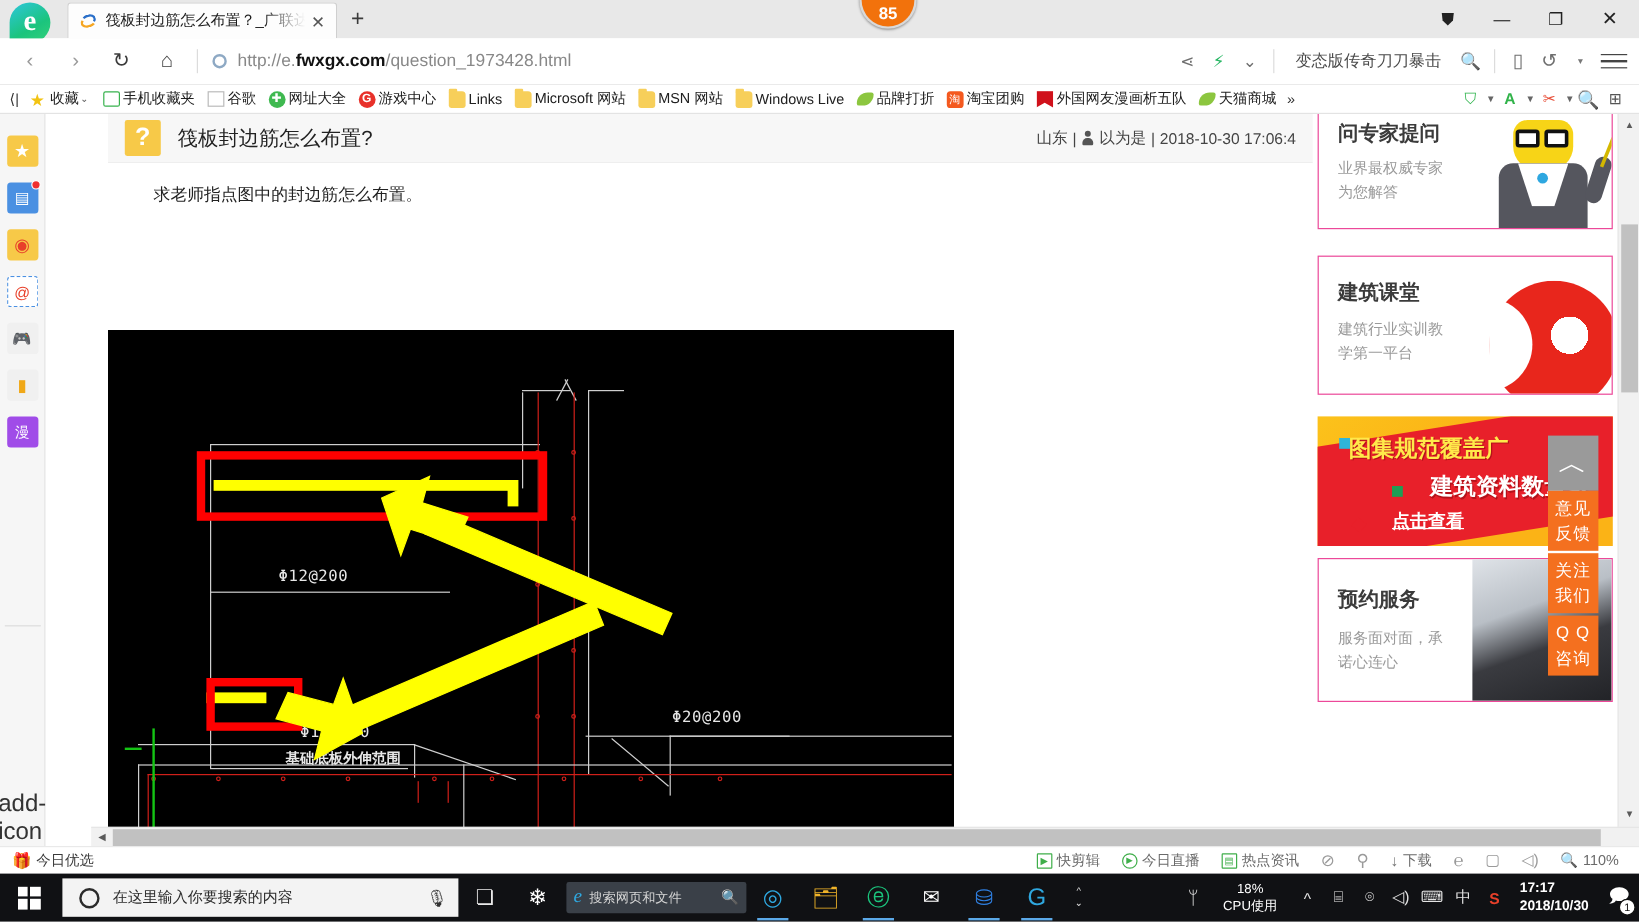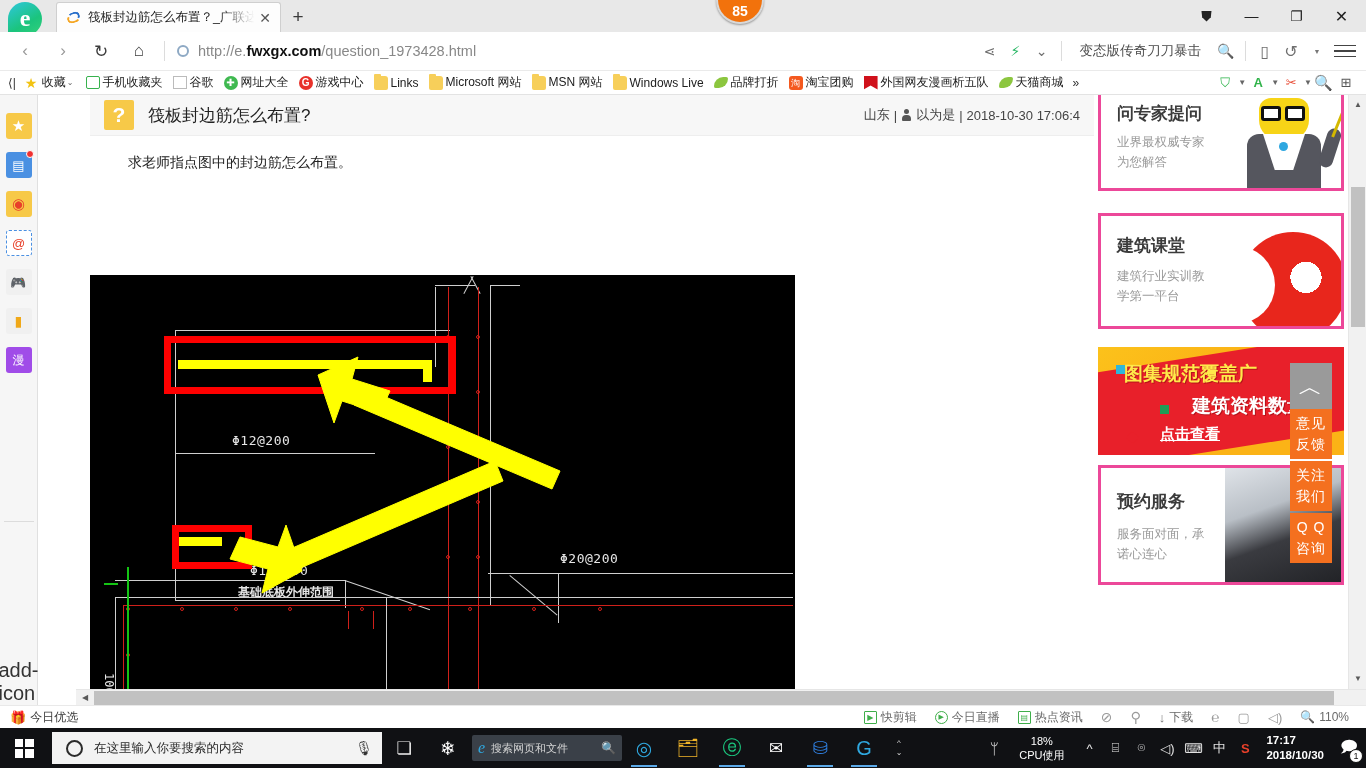--- a/index.html
+++ b/index.html
@@ -148,21 +148,21 @@
 
   #qbody{position:absolute;left:52px;top:41px;width:1004px;height:569px;background:#fff;}
   #qstats{font-size:13.5px;color:#3b74c4;padding:30px 0 0 38px;}
   #qdesc{font-size:14px;color:#222;padding:18px 0 0 38px;}
 
   
   #cadimg{
     position:absolute;left:0px;top:139px;width:705px;height:462px;
     background:#000; overflow:hidden;
   }
-  #cadinner{position:absolute;inset:0;}
+  #cadinner{position:absolute;inset:0;margin-top:40px;}
   .ln{position:absolute;background:#cfcfcf;}
   .rln{position:absolute;background:#d0201a;}
   .grn{position:absolute;background:#14c414;}
   .rdot{position:absolute;width:4px;height:4px;border:1px solid #d0201a;border-radius:50%;}
   .cad-txt{
     position:absolute;color:#e6e6e6;font-family:"DejaVu Sans Mono","Liberation Mono",monospace;
     font-size:13px;letter-spacing:.5px;white-space:nowrap;
   }
   .cad-txt.cn{font-family:"DejaVu Sans","Liberation Sans",sans-serif;font-size:12px;font-weight:bold;letter-spacing:0;}
   .redbox{position:absolute;border:7px solid #ff0000;}
@@ -177,21 +177,21 @@
     font-family:"DejaVu Serif","Liberation Serif",serif;
     font-size:26px;white-space:nowrap;letter-spacing:1px;
     text-shadow:0 0 1px #ff0000;
   }
   #annot1{left:472px;top:403px;}
   #annot2{left:548px;top:465px;}
 
   
   #rail{position:absolute;left:1056px;top:0;width:254px;height:610px;background:#fff;}
   .card{
-    position:absolute;left:4px;width:246px;border:3px solid #ec4899;background:#fff;overflow:hidden;
+    position:absolute;left:4px;width:246px;border:1px solid #ec4899;background:#fff;overflow:hidden;
   }
   .card .ttl{position:absolute;left:16px;font-size:17px;color:#3b3b3b;font-weight:bold;}
   .card .sub{position:absolute;left:16px;font-size:12.5px;color:#9a9a9a;line-height:20px;}
   #card-expert{top:-8px;height:104px;}
   #card-class{top:118px;height:116px;}
   #card-appt{top:370px;height:120px;}
   #card-app{top:508px;height:100px;}
 
   .mascot{
     position:absolute;right:4px;bottom:0;width:104px;height:96px;

